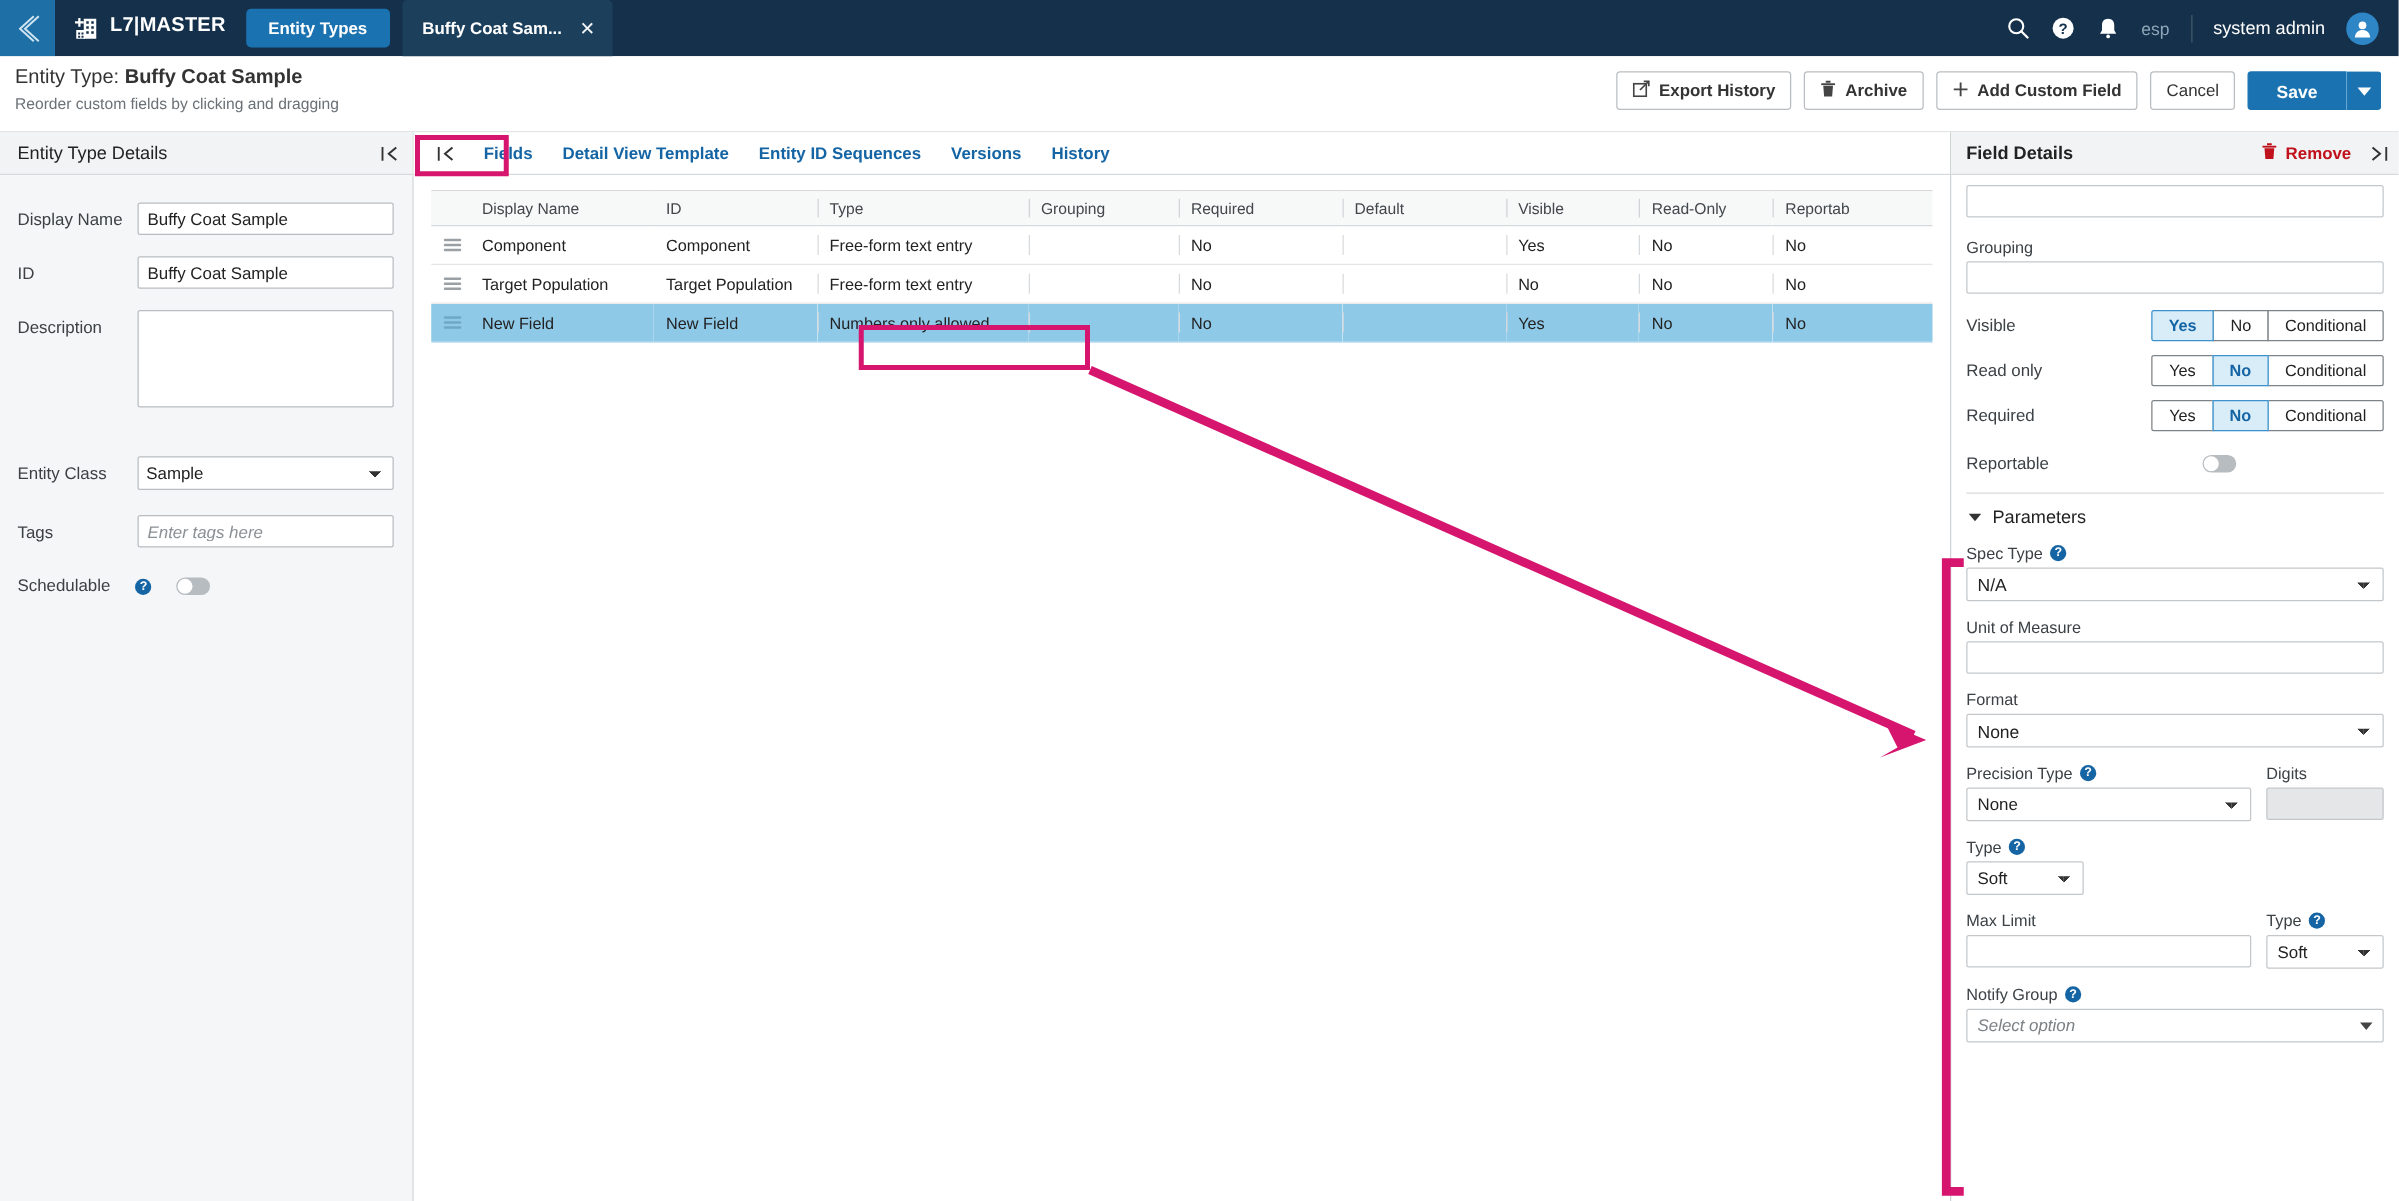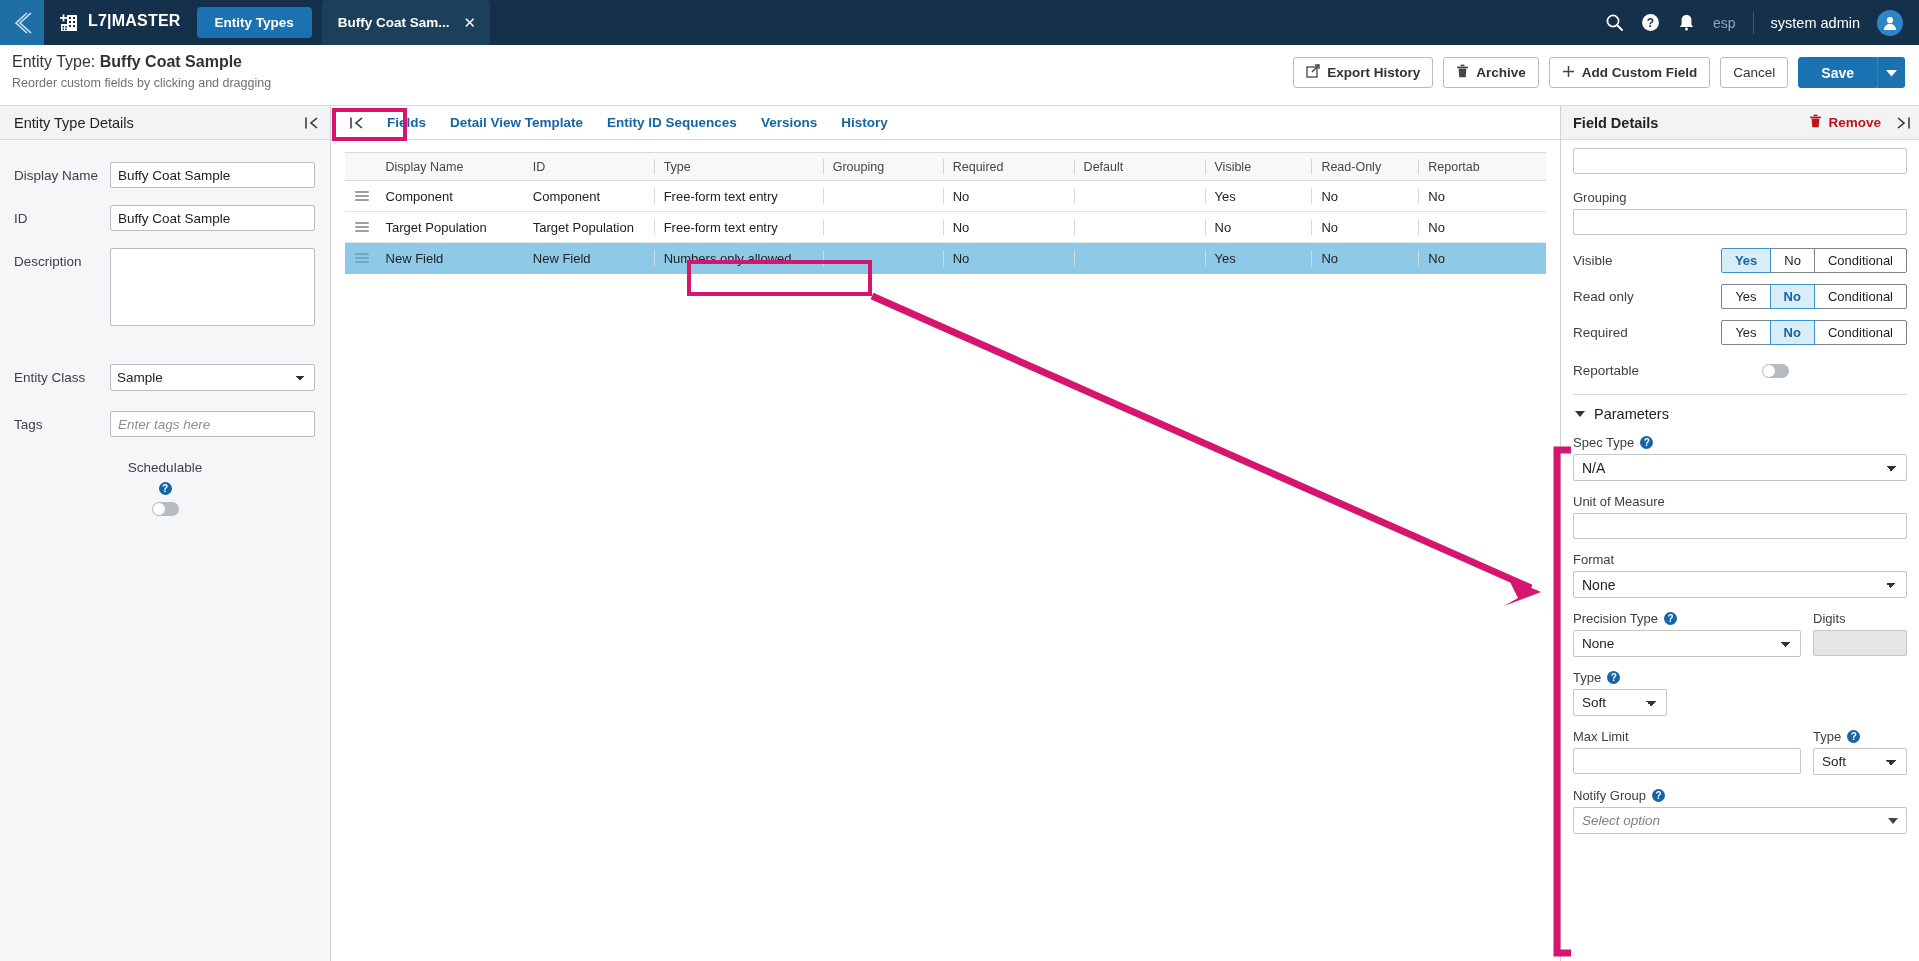--- a/index.html
+++ b/index.html
@@ -121,21 +121,21 @@
     resize: none;
   }
   .sel {
     width: 205px; height: 27px; border: 1px solid #b9bdc1; border-radius: 2px;
     background: #fff; font-size: 13.5px; color: #222; padding: 0 6px;
     font-family: inherit; appearance: none;
     background-image: linear-gradient(45deg, transparent 50%, #333 50%), linear-gradient(135deg, #333 50%, transparent 50%);
     background-position: calc(100% - 14px) 11px, calc(100% - 9px) 11px;
     background-size: 5px 5px, 5px 5px; background-repeat: no-repeat;
   }
-  .sched-row { display: flex; align-items: center; gap: 7px; padding: 0 14px; margin-top: 2px; flex-direction: column; }
+  .sched-row { display: flex; align-items: flex-end; gap: 20px; padding: 0 14px; margin-top: 2px; }
   .sched-label { font-size: 13.5px; color: #3b4145; }
   .help-ic {
     width: 13px; height: 13px; border-radius: 50%; background: #1565a5;
     color: #fff; font-size: 10px; font-weight: bold; display: inline-flex;
     align-items: center; justify-content: center; cursor: pointer; flex: none;
   }
   .toggle {
     width: 27px; height: 14px; border-radius: 8px; background: #b7bcc0;
     position: relative; cursor: pointer; flex: none;
   }

